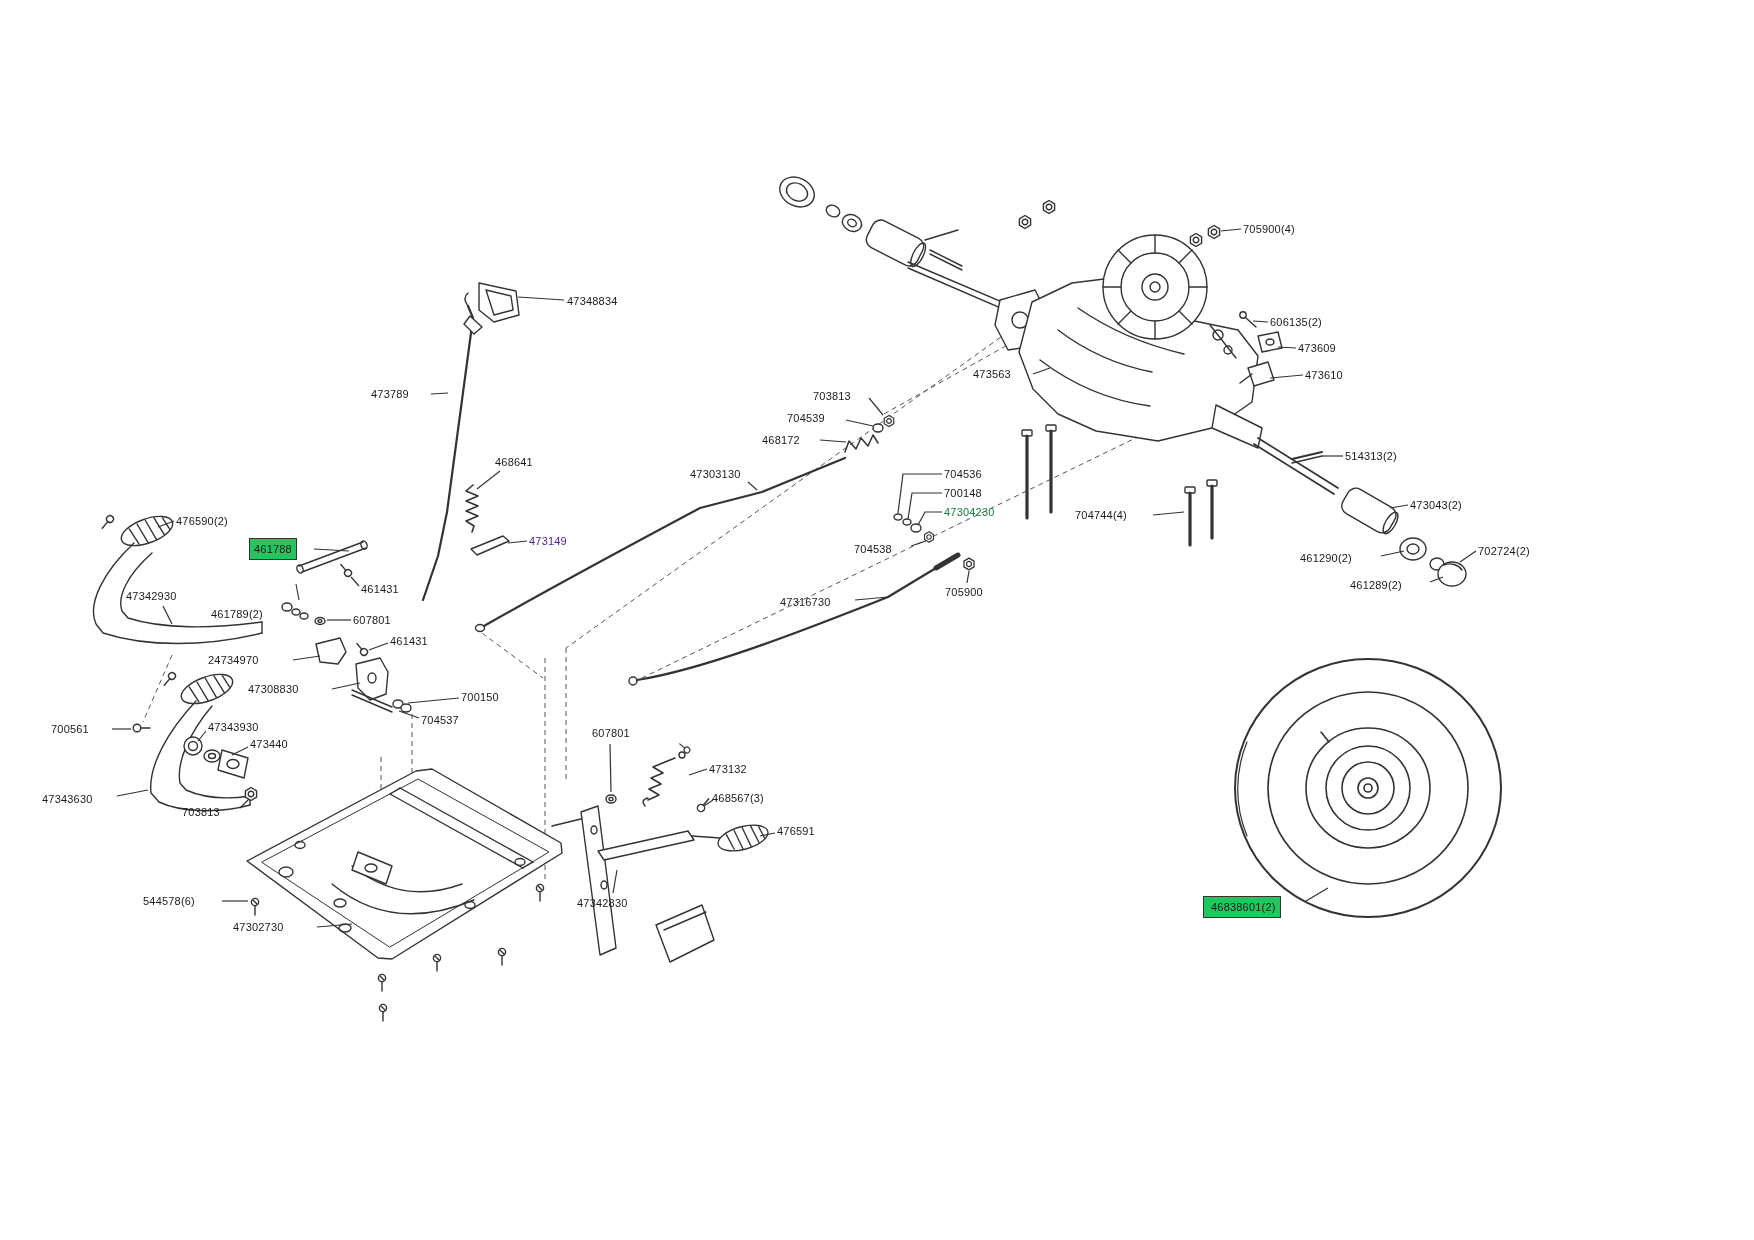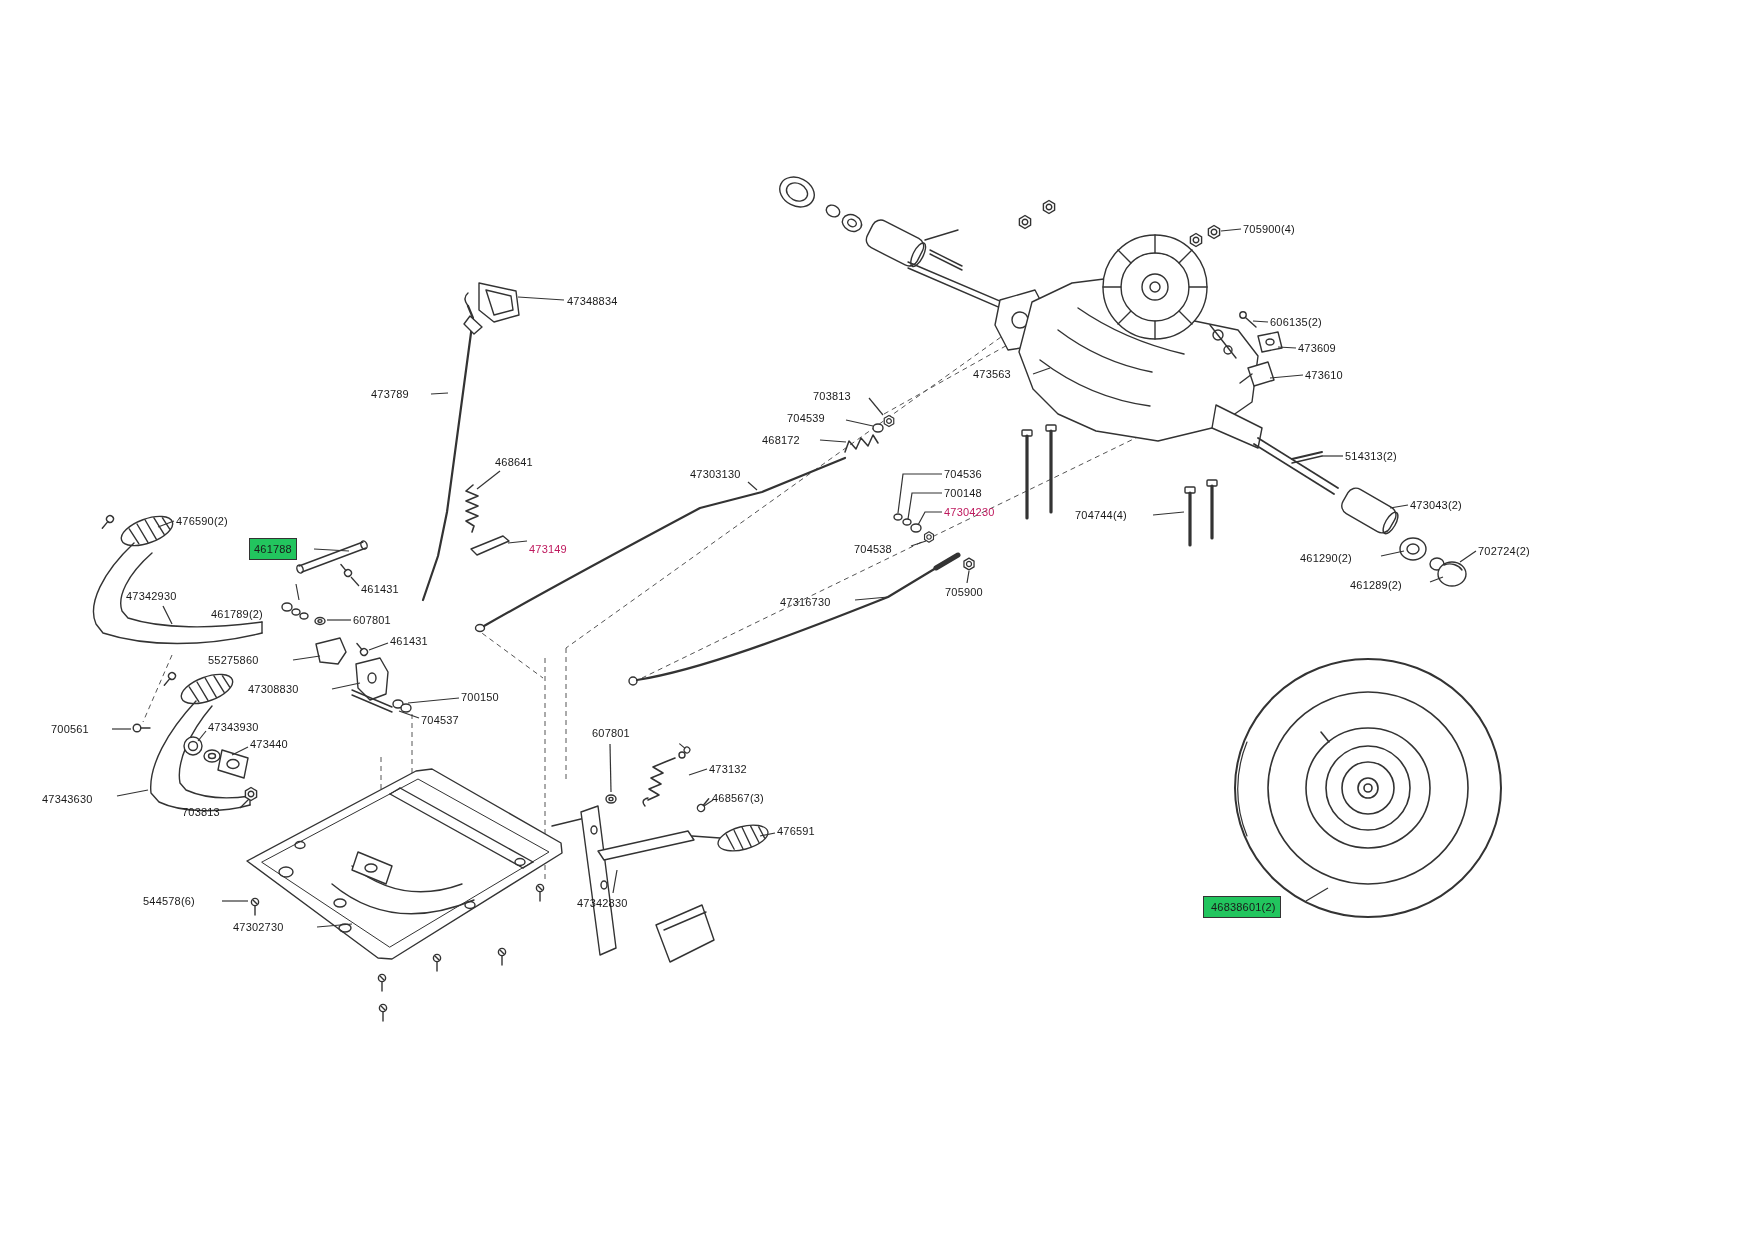--- a/index.html
+++ b/index.html
@@ -355,29 +355,29 @@
         <polyline points="967,583 969,571" fill="none" stroke="#333333" stroke-width="1.2"></polyline>
         <polyline points="855,600 888,597" fill="none" stroke="#333333" stroke-width="1.2"></polyline>
         <polyline points="1306,901 1328,888" fill="none" stroke="#333333" stroke-width="1.2"></polyline>
       </g>
 </svg>
 
 <div id="label-layer">
       <div class="part-label" style="left: 567px; top: 301px; color: rgb(26, 26, 26);">47348834</div>
       <div class="part-label" style="left: 371px; top: 394px; color: rgb(26, 26, 26);">473789</div>
       <div class="part-label" style="left: 495px; top: 462px; color: rgb(26, 26, 26);">468641</div>
-      <div class="part-label" style="left: 529px; top: 541px; color: #be185d; margin-top: 8px;">473149</div>
+      <div class="part-label" style="left: 529px; top: 541px; color: #4c1d95;">473149</div>
       <div class="part-label" style="left: 176px; top: 521px; color: rgb(26, 26, 26);">476590(2)</div>
       <div class="part-label boxed" style="left: 249px; top: 549px; color: rgb(26, 26, 26);">461788</div>
       <div class="part-label" style="left: 211px; top: 579px; color: rgb(26, 26, 26); margin-top: 35px;">461789(2)</div>
       <div class="part-label" style="left: 361px; top: 589px; color: rgb(26, 26, 26);">461431</div>
       <div class="part-label" style="left: 126px; top: 596px; color: rgb(26, 26, 26);">47342930</div>
       <div class="part-label" style="left: 353px; top: 620px; color: rgb(26, 26, 26);">607801</div>
       <div class="part-label" style="left: 390px; top: 641px; color: rgb(26, 26, 26);">461431</div>
-      <div class="part-label" style="left: 208px; top: 660px; color: rgb(26, 26, 26);">55275860</div>
+      <div class="part-label" style="left: 208px; top: 660px; color: rgb(26, 26, 26);">24734970</div>
       <div class="part-label" style="left: 248px; top: 689px; color: rgb(26, 26, 26);">47308830</div>
       <div class="part-label" style="left: 461px; top: 697px; color: rgb(26, 26, 26);">700150</div>
       <div class="part-label" style="left: 421px; top: 720px; color: rgb(26, 26, 26);">704537</div>
       <div class="part-label" style="left: 51px; top: 729px; color: rgb(26, 26, 26);">700561</div>
       <div class="part-label" style="left: 208px; top: 727px; color: rgb(26, 26, 26);">47343930</div>
       <div class="part-label" style="left: 250px; top: 744px; color: rgb(26, 26, 26);">473440</div>
       <div class="part-label" style="left: 42px; top: 799px; color: rgb(26, 26, 26);">47343630</div>
       <div class="part-label" style="left: 182px; top: 812px; color: rgb(26, 26, 26);">703813</div>
       <div class="part-label" style="left: 592px; top: 733px; color: rgb(26, 26, 26);">607801</div>
       <div class="part-label" style="left: 709px; top: 769px; color: rgb(26, 26, 26);">473132</div>
@@ -391,21 +391,21 @@
       <div class="part-label" style="left: 1298px; top: 348px; color: rgb(26, 26, 26);">473609</div>
       <div class="part-label" style="left: 1305px; top: 375px; color: rgb(26, 26, 26);">473610</div>
       <div class="part-label" style="left: 973px; top: 374px; color: rgb(26, 26, 26);">473563</div>
       <div class="part-label" style="left: 813px; top: 396px; color: rgb(26, 26, 26);">703813</div>
       <div class="part-label" style="left: 787px; top: 418px; color: rgb(26, 26, 26);">704539</div>
       <div class="part-label" style="left: 762px; top: 440px; color: rgb(26, 26, 26);">468172</div>
       <div class="part-label" style="left: 1345px; top: 456px; color: rgb(26, 26, 26);">514313(2)</div>
       <div class="part-label" style="left: 690px; top: 474px; color: rgb(26, 26, 26);">47303130</div>
       <div class="part-label" style="left: 944px; top: 474px; color: rgb(26, 26, 26);">704536</div>
       <div class="part-label" style="left: 944px; top: 493px; color: rgb(26, 26, 26);">700148</div>
-      <div class="part-label" style="left: 944px; top: 512px; color: #be185d;">47304230</div>
+      <div class="part-label" style="left: 944px; top: 512px; color: #15803d;">47304230</div>
       <div class="part-label" style="left: 1075px; top: 515px; color: rgb(26, 26, 26);">704744(4)</div>
       <div class="part-label" style="left: 1410px; top: 505px; color: rgb(26, 26, 26);">473043(2)</div>
       <div class="part-label" style="left: 854px; top: 549px; color: rgb(26, 26, 26);">704538</div>
       <div class="part-label" style="left: 1478px; top: 551px; color: rgb(26, 26, 26);">702724(2)</div>
       <div class="part-label" style="left: 1300px; top: 558px; color: rgb(26, 26, 26);">461290(2)</div>
       <div class="part-label" style="left: 1350px; top: 585px; color: rgb(26, 26, 26);">461289(2)</div>
       <div class="part-label" style="left: 945px; top: 592px; color: rgb(26, 26, 26);">705900</div>
       <div class="part-label" style="left: 780px; top: 602px; color: rgb(26, 26, 26);">47316730</div>
       <div class="part-label boxed" style="left: 1203px; top: 907px; color: rgb(26, 26, 26); padding-left: 7px;">46838601(2)</div>
     </div>

